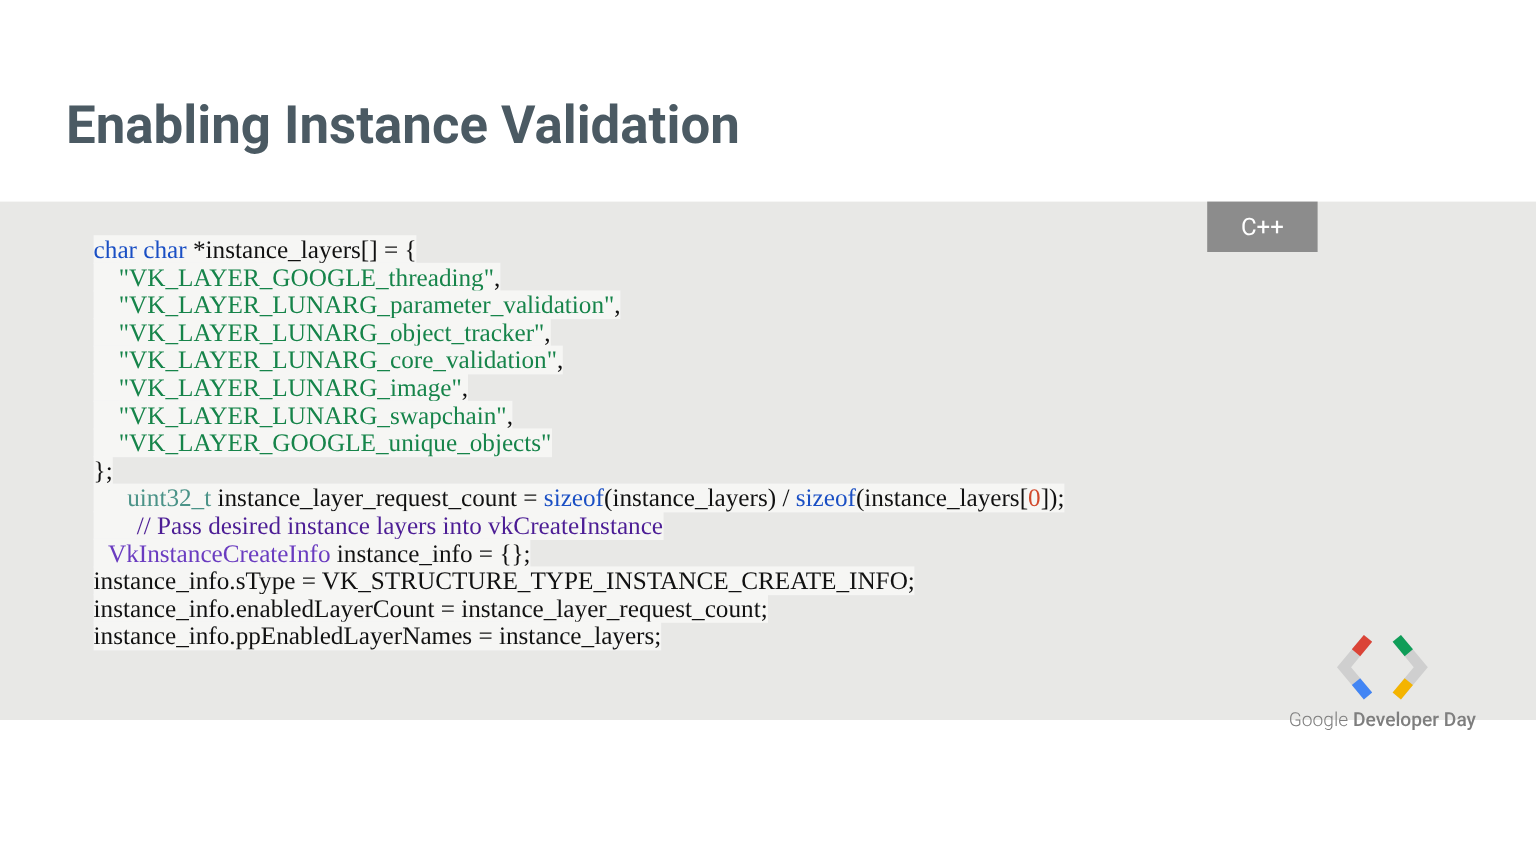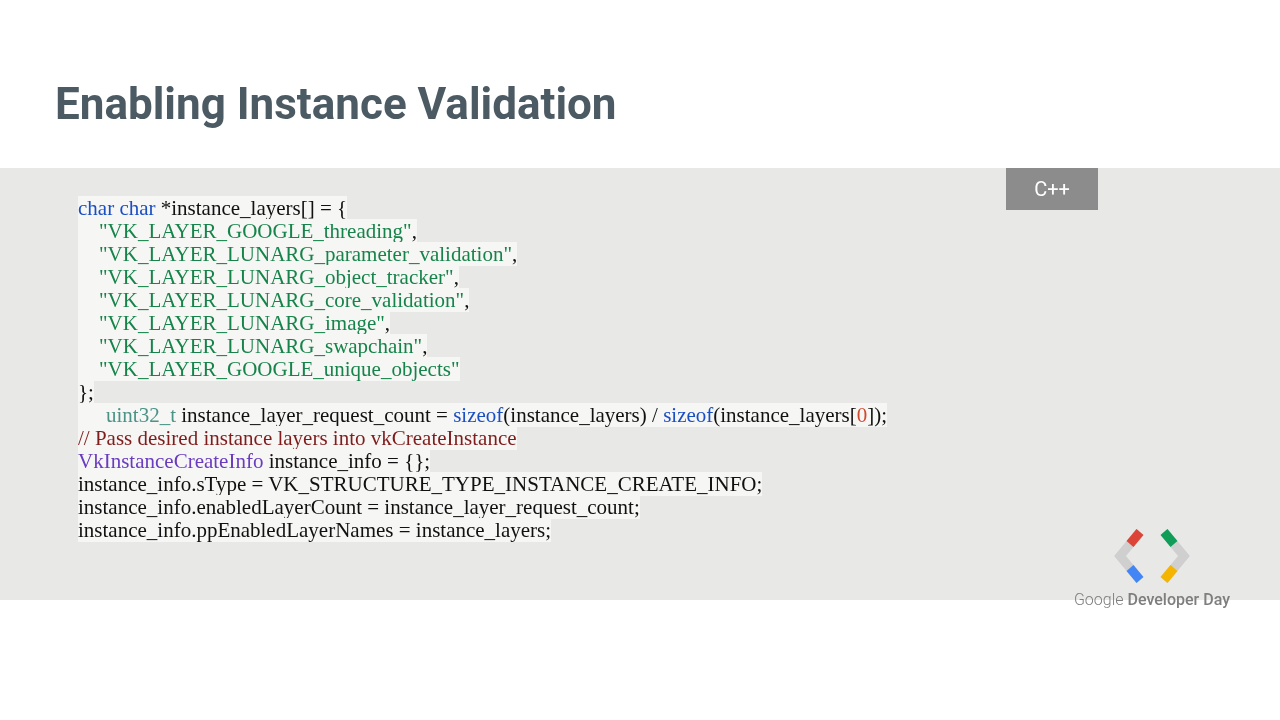--- a/index.html
+++ b/index.html
@@ -5,22 +5,22 @@
   * { margin: 0; padding: 0; box-sizing: border-box; }
   html, body { width: 1280px; height: 720px; font-family: "Roboto", Arial, sans-serif; background: #fff; }
   .slide { width: 1280px; height: 659px; position: relative; }
   .title { position: absolute; left: 55px; top: 78px; font-size: 44px; font-weight: 700; color: #4b5a63; }
   .code-area { position: absolute; left: 0; top: 168px; width: 1280px; height: 432px; background: #e8e8e6; }
   .code { position: absolute; left: 78px; top: 6px; font-family: "Times New Roman", serif; font-size: 21px; line-height: 23px; color: #111; white-space: pre; }
   .code .bg { background: #f6f6f4; }
   .code .kw { color: #1a4fc4; }          
   .code .ty { color: #4b9388; margin-left: 28px; }          
   .code .str { color: #16844a; }         
-  .code .cmt { color: #7f1d1d; }         
-  .code .cls { color: #6a3cc0; }         
+  .code .cmt { color: #4c1d95; margin-left: 36px; }         
+  .code .cls { color: #6a3cc0; margin-left: 12px; }         
   .code .num { color: #d24a2d; }         
   .lang-tab { position: absolute; right: 182px; top: 0; width: 92px; height: 42px; background: #8c8c8c; color: #fff; font-size: 20px; display: flex; align-items: center; justify-content: center; font-weight: 400; }
   .logo-wrap { position: absolute; right: 50px; bottom: 50px; text-align: center; margin-left: 48px; }
   .logo-mark { width: 86px; height: 56px; margin: 0 auto 6px; position: relative; }
   .logo-text { font-size: 16px; color: #7e7e7e; font-weight: 300; }
   .logo-text b { font-weight: 500; color: #7e7e7e; }
   
   .chev { position: absolute; top: 0; width: 34px; height: 56px; }
   .chev svg { width: 100%; height: 100%; display: block; }
 </style>

